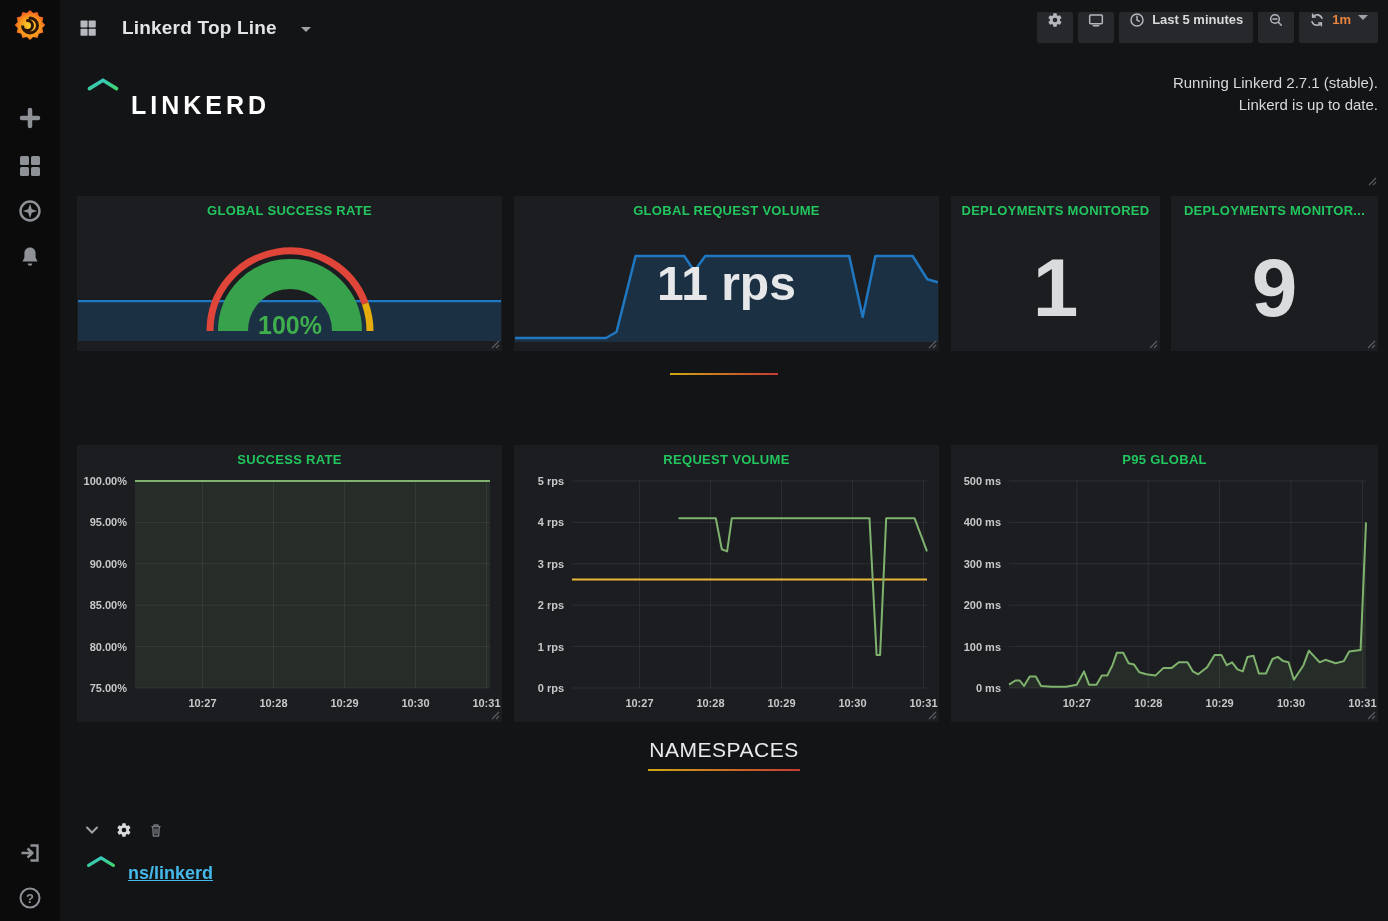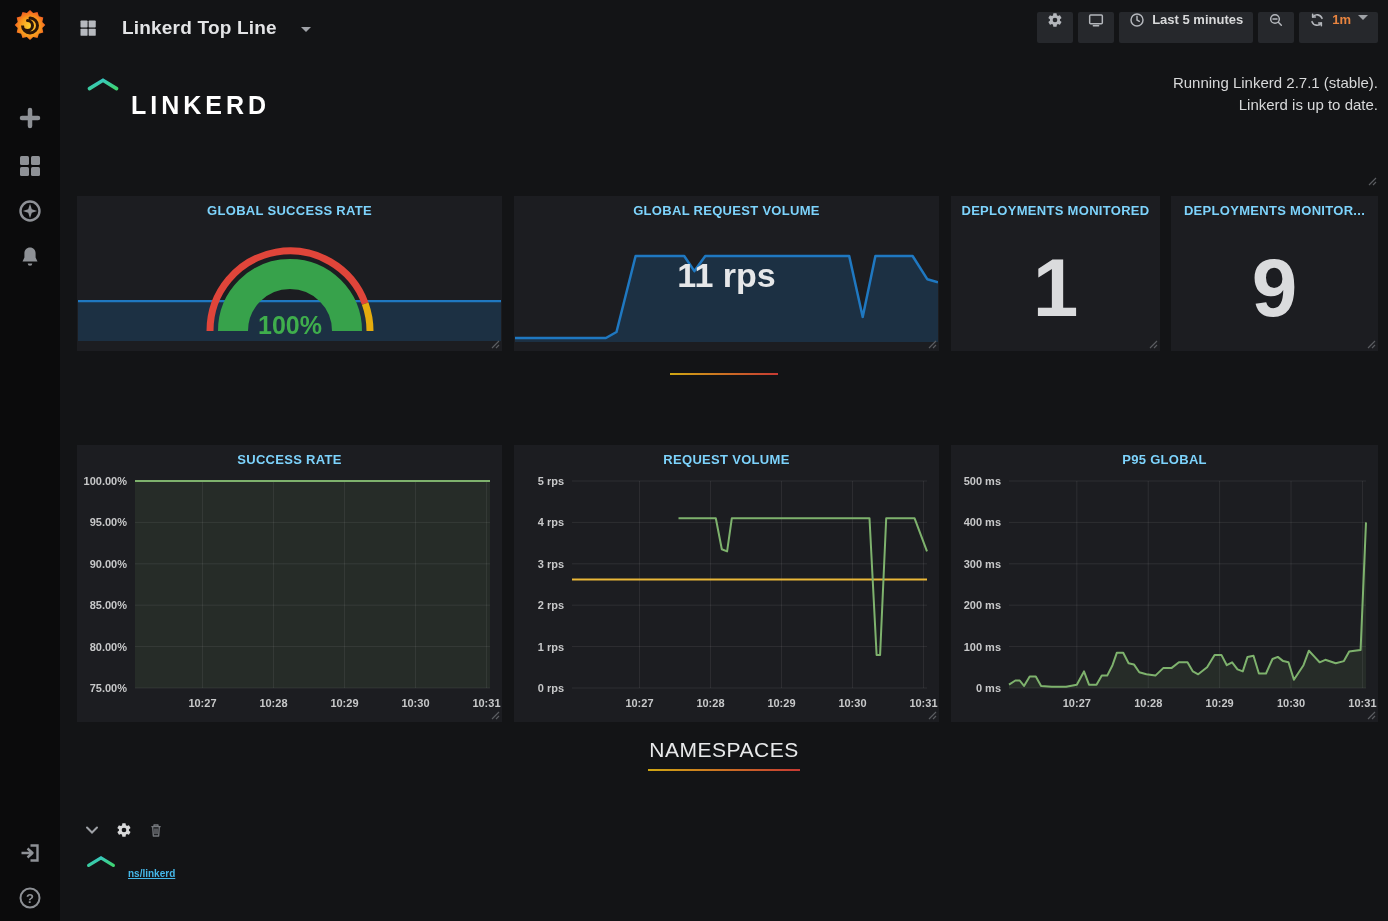--- a/index.html
+++ b/index.html
@@ -29,34 +29,34 @@
 
   
   .brand { position:absolute; left:22px; top:74px; display:flex; align-items:flex-end; gap:7px; }
   .brand-mark { width:42px; height:46px; }
   .brand-text { font-size:25px; font-weight:600; letter-spacing:4px; color:#fff; }
   .welcome-status { position:absolute; right:10px; top:72px; text-align:right; font-size:15px; line-height:22px; color:#d8d9da;margin-left:44px; }
   .welcome-resize { position:absolute; right:11px; top:172px; }
 
   
   .panel { position:absolute; background:#1c1d21; }
-  .panel-title { text-align:center; font-size:13px; font-weight:600; color:#7dd3fc; padding-top:7px;
+  .panel-title { text-align:center; font-size:13px; font-weight:600; color:#22c55e; padding-top:7px;
     letter-spacing:.3px; white-space:nowrap; overflow:hidden; cursor:pointer; }
   .resize-handle { position:absolute; right:2px; bottom:2px; width:9px; height:9px; cursor:nwse-resize; }
   .resize-handle svg { display:block; }
 
   
   .p-gauge   { left:17px;   top:196px; width:425px; height:155px; }
   .p-volume  { left:454px;  top:196px; width:425px; height:155px; }
   .p-ns      { left:891px;  top:196px; width:209px; height:155px; }
   .p-deploy  { left:1111px; top:196px; width:207px; height:155px; }
   .stat-value { position:absolute; left:0; right:0; top:44px; text-align:center; font-size:82px;
     font-weight:600; color:#dadbdd; line-height:95px; }
   .bigstat-spark { position:absolute; left:1px; right:1px; bottom:9px; height:96px; }
-  .bigstat-value { position:absolute; left:0; right:0; top:60px; text-align:center; font-size:34px; font-weight:700; color:#e6e7e9; z-index:3; }
+  .bigstat-value { position:absolute; left:0; right:0; top:60px; text-align:center; font-size:48px; font-weight:700; color:#e6e7e9; z-index:3; }
   .gauge-spark { position:absolute; left:1px; right:1px; top:104px; height:41px; z-index:1; }
   .gauge-wrap { position:absolute; left:50%; top:30px; transform:translateX(-50%); z-index:2; }
   .gauge-value { font-size:25px; font-weight:700; }
 
   
   .section-header { position:absolute; left:0; width:100%; text-align:center; }
   .sh-topline { top:366px; }
   .sh-namespaces { top:738px; }
   .sh-title { font-size:21px; font-weight:500; color:#e8e9ea; letter-spacing:.5px; }
   .sh-underline { height:2px; margin:7px auto 0; background:linear-gradient(90deg,#d0a713,#c73a33); }
@@ -67,21 +67,21 @@
   .p-success { left:17px;  top:445px; width:425px; height:277px; }
   .p-reqvol  { left:454px; top:445px; width:425px; height:277px; }
   .p-latency { left:891px; top:445px; width:427px; height:277px; }
   .chart-plot { position:absolute; left:0; right:0; top:26px; bottom:4px; cursor:crosshair; }
 
   
   .row-controls { position:absolute; left:24px; top:822px; display:flex; align-items:center; gap:16px; }
   .row-controls .ctrl { width:16px; height:16px; cursor:pointer; }
   .ns-panel { position:absolute; left:22px; top:852px; display:flex; align-items:center; gap:8px; }
   .ns-mark { width:38px; height:42px; }
-  .ns-link { font-size:10px; font-weight:600; color:#45b7e8; text-decoration:underline; cursor:pointer; }
+  .ns-link { font-size:18px; font-weight:600; color:#45b7e8; text-decoration:underline; cursor:pointer; }
 </style>
 </head>
 <body>
 
 <nav class="sidebar">
   <div class="side-logo">
     <svg viewBox="0 0 38 38">
       <defs>
           <radialGradient id="gflame" cx="50%" cy="55%" r="60%">
         <stop offset="0%" stop-color="#fcd430"></stop>

